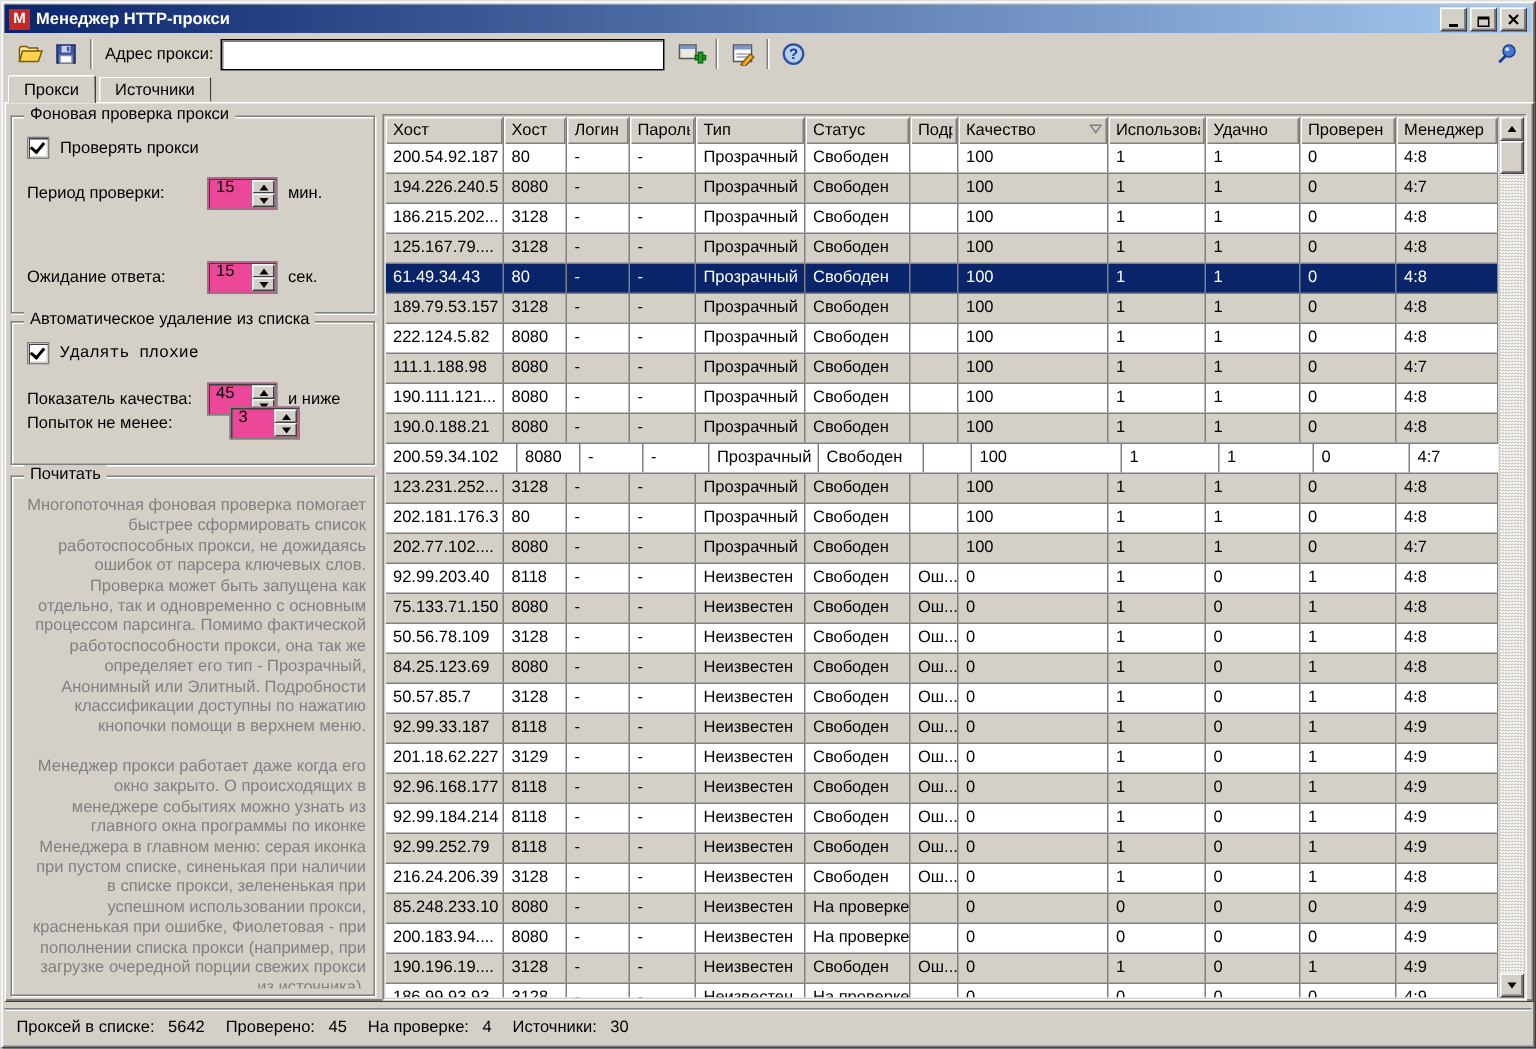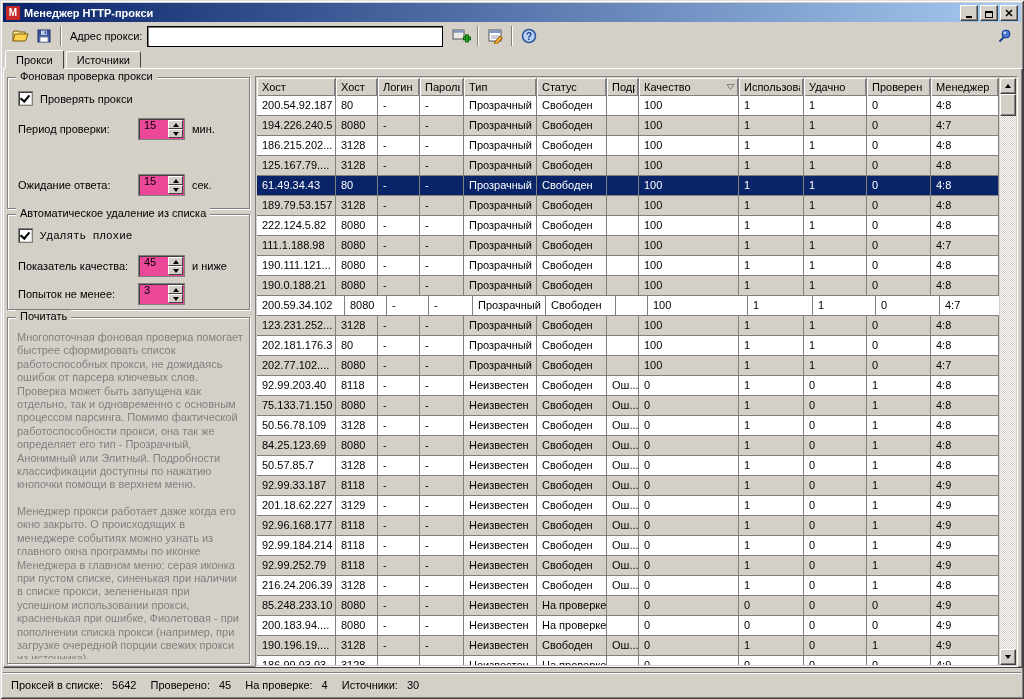--- a/index.html
+++ b/index.html
@@ -218,38 +218,38 @@
             <div class="sbtn">
               <div class="tri-up"></div>
             </div>
             <div class="sbtn">
               <div class="tri-down"></div>
             </div>
           </div>
       </div>
       <span class="funit">и ниже</span>
     </div>
-    <div class="frow" style="top:68px;">
+    <div class="frow" style="top:56px;gap:15px;">
       <span class="flabel">Попыток не менее:</span>
       <div class="spin">
         <span>3</span>
         <div class="spinbtns">
             <div class="sbtn">
               <div class="tri-up"></div>
             </div>
             <div class="sbtn">
               <div class="tri-down"></div>
             </div>
           </div>
       </div>
       <span class="funit"></span>
     </div>
   </div>
 
-  <div class="group" style="left:7px;top:317px;width:241px;height:345px;">
+  <div class="group" style="left:7px;top:317px;width:241px;height:345px;text-align:right;">
     <span class="gtitle">Почитать</span>
     <div class="readme">
       <p>Многопоточная фоновая проверка помогает быстрее сформировать список работоспособных прокси, не дожидаясь ошибок от парсера ключевых слов. Проверка может быть запущена как отдельно, так и одновременно с основным процессом парсинга. Помимо фактической работоспособности прокси, она так же определяет его тип - Прозрачный, Анонимный или Элитный. Подробности классификации доступны по нажатию кнопочки помощи в верхнем меню.</p>
       <p>Менеджер прокси работает даже когда его окно закрыто. О происходящих в менеджере событиях можно узнать из главного окна программы по иконке Менеджера в главном меню: серая иконка при пустом списке, синенькая при наличии в списке прокси, зелененькая при успешном использовании прокси, красненькая при ошибке, Фиолетовая - при пополнении списка прокси (например, при загрузке очередной порции свежих прокси из источника).</p>
     </div>
   </div>
 
   <div class="table-area">
     <div class="grid">
       <div class="ghead">

